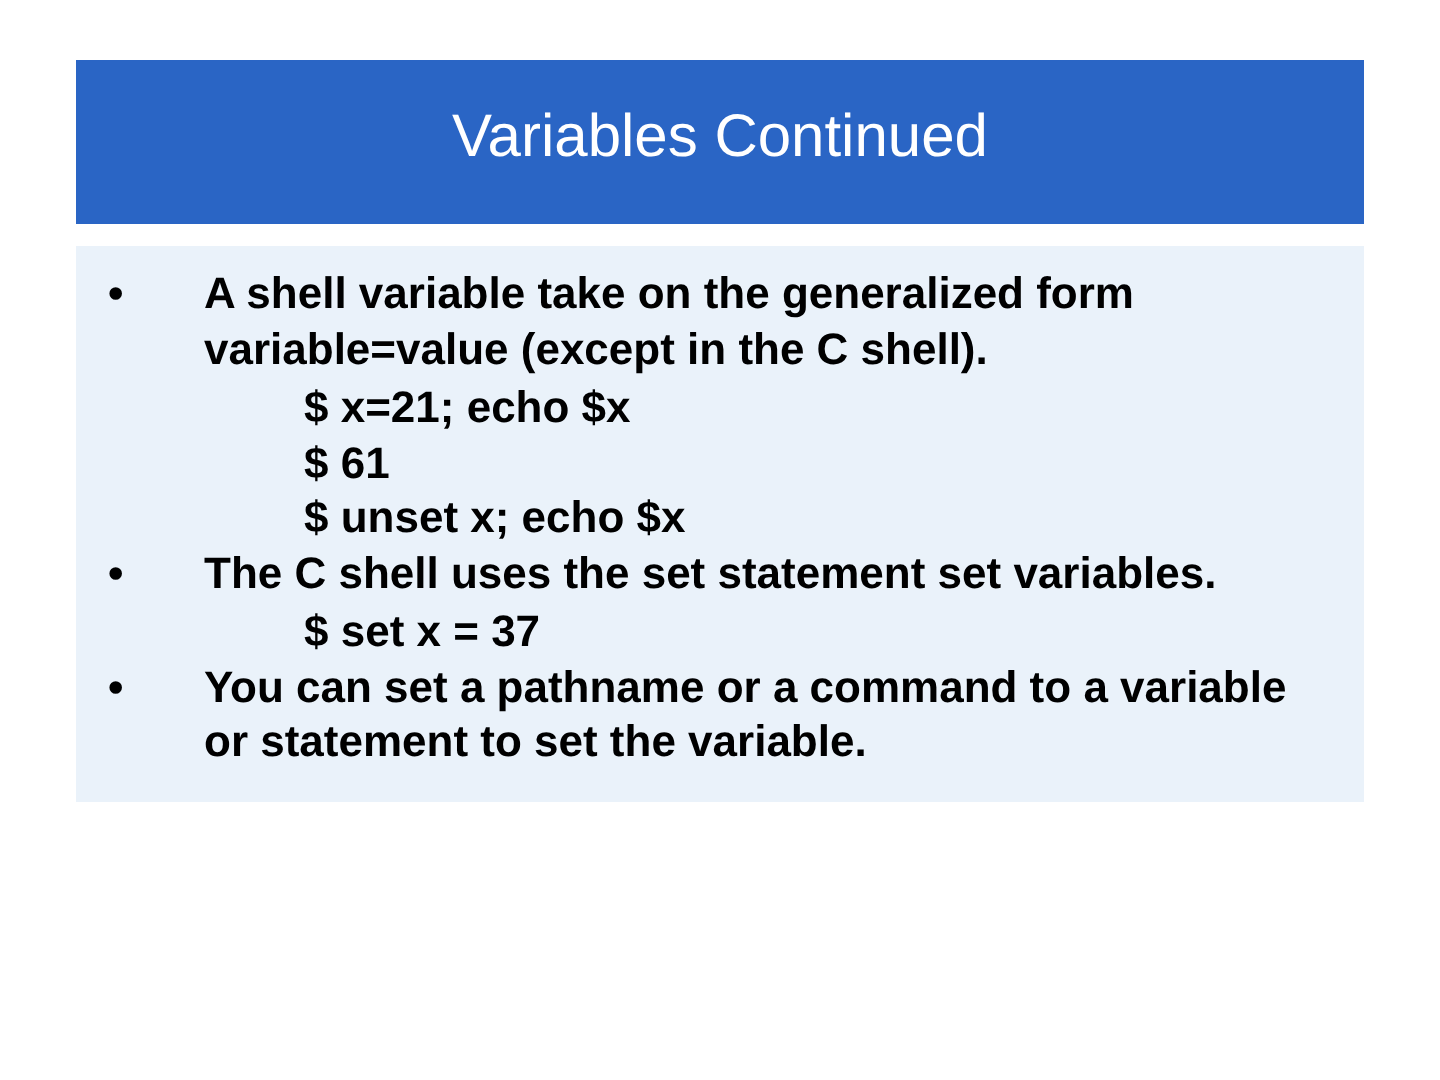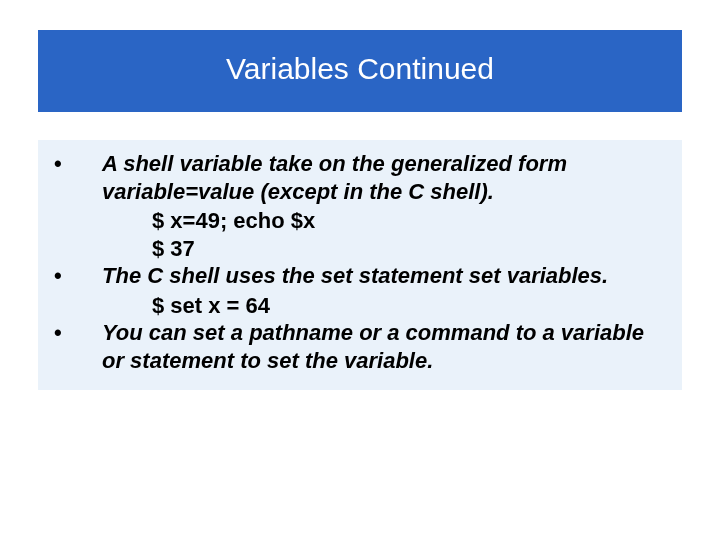--- a/index.html
+++ b/index.html
@@ -16,21 +16,21 @@
     position: relative;
     padding: 30px 38px 0 38px;
   }
   .title-bar {
     background: #2a65c5;
     color: #ffffff;
     font-size: 30px;
     font-weight: 400;
     text-align: center;
     padding: 22px 10px 26px 10px;
-    margin-bottom: 28px;
+    margin-bottom: 11px;
   }
   .content {
     background: #eaf2fa;
     padding: 10px 14px 14px 14px;
     font-size: 22px;
     color: #000000;
     font-weight: bold;
     line-height: 1.25;
   }
   .bullet-row {
@@ -39,46 +39,46 @@
     margin-bottom: 2px;
   }
   .bullet-marker {
     width: 50px;
     flex-shrink: 0;
     text-align: left;
     padding-left: 2px;
   }
   .bullet-text {
     flex: 1;
-    font-style: italic;
   }
   .sub-line {
     padding-left: 100px;
   }
 </style>
 </head>
 <body>
 
 <div class="slide">
   <div class="title-bar">Variables Continued</div>
 
   <div class="content">
 
     <div class="bullet-row">
       <div class="bullet-marker">•</div>
       <div class="bullet-text">A shell variable take on the generalized form variable=value (except in the C shell).</div>
     </div>
-    <div class="sub-line">$ x=49; echo $x</div>
-    <div class="sub-line">$ 37</div>
+    <div class="sub-line">$ x=21; echo $x</div>
+    <div class="sub-line">$ 61</div>
+    <div class="sub-line">$ unset x; echo $x</div>
 
     <div class="bullet-row">
       <div class="bullet-marker">•</div>
       <div class="bullet-text">The C shell uses the set statement set variables.</div>
     </div>
-    <div class="sub-line">$ set x = 64</div>
+    <div class="sub-line">$ set x = 37</div>
 
     <div class="bullet-row">
       <div class="bullet-marker">•</div>
       <div class="bullet-text">You can set a pathname or a command to a variable or statement to set the variable.</div>
     </div>
 
   </div>
 </div>
 
 </body></html>

